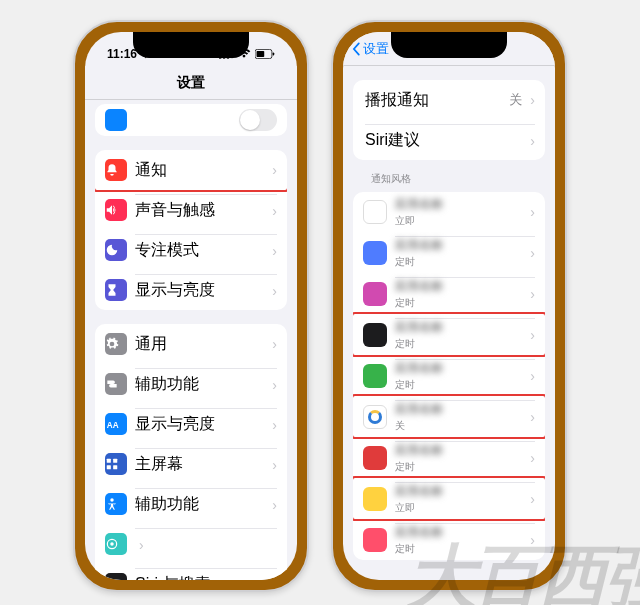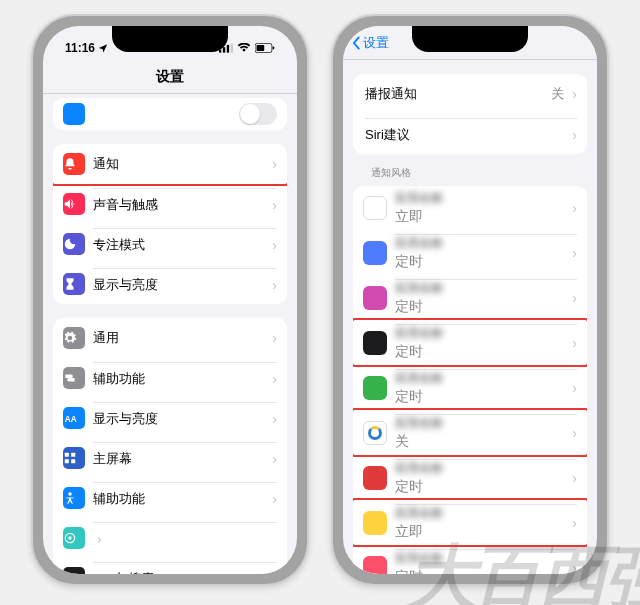--- a/index.html
+++ b/index.html
@@ -11,28 +11,29 @@
     position: relative;
     overflow: hidden;
   }
   .stage {
     display: flex;
     gap: 22px;
     padding: 14px 20px;
     justify-content: center;
   }
   .phone {
-    width: 278px;
+    width: 236px;
     height: 572px;
-    background: #a3a3a3;
+    background: #a16207;
     border-radius: 44px;
     border: 2px solid #cfcfd2;
     padding: 10px;
     position: relative;
     box-shadow: 0 2px 6px rgba(0,0,0,0.15);
+    margin-top: 6px;
   }
   .screen {
     width: 100%;
     height: 100%;
     background: #f2f2f7;
     border-radius: 36px;
     overflow: hidden;
     position: relative;
     display: flex;
     flex-direction: column;
@@ -118,22 +119,22 @@
     flex-shrink: 0;
     color: #fff;
     font-size: 12px;
   }
   .app-icon {
     width: 24px;
     height: 24px;
     border-radius: 6px;
     flex-shrink: 0;
   }
-  .row-label { flex: 1; color: #000; font-size: 13px; }
-  .row-sub { font-size: 14px; color: #8a8a8e; margin-top: 1px; }
+  .row-label { flex: 1; color: #000; font-size: 16px; }
+  .row-sub { font-size: 10px; color: #8a8a8e; margin-top: 1px; }
   .row-text {
     flex: 1;
     display: flex;
     flex-direction: column;
     justify-content: center;
   }
   .row-value { color: #8a8a8e; font-size: 13px; margin-right: 4px; }
   .chevron { color: #c7c7cc; font-size: 14px; margin-left: 4px; }
   .section-header {
     font-size: 10px;

